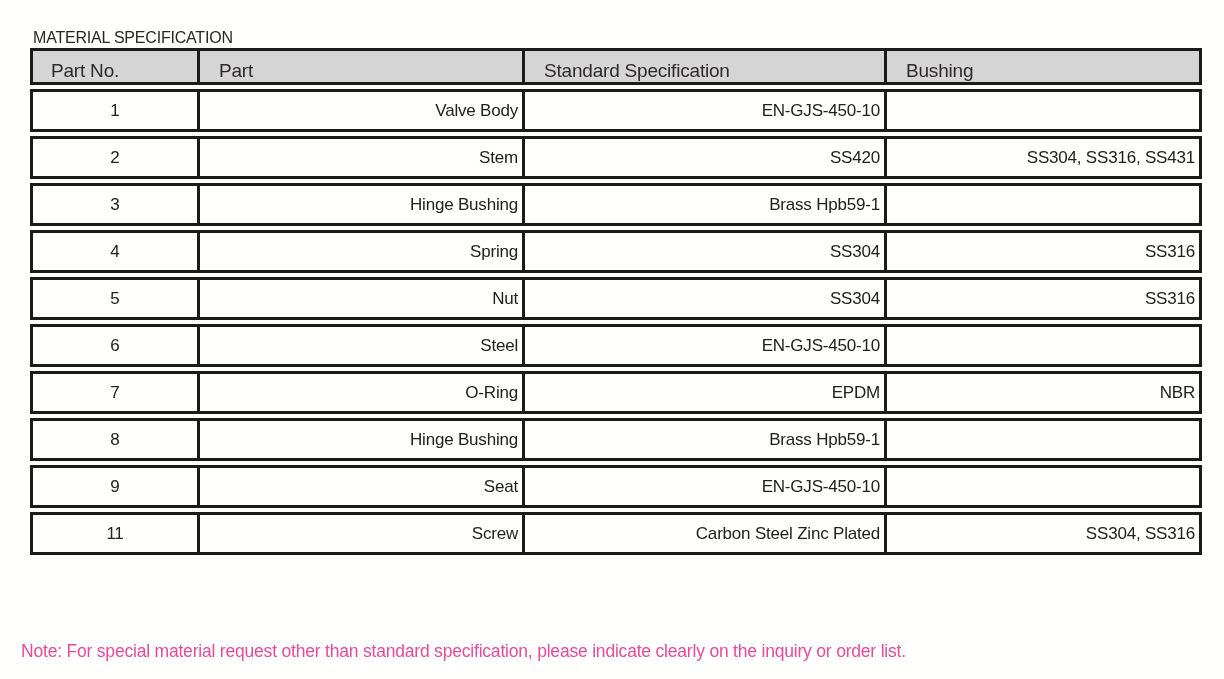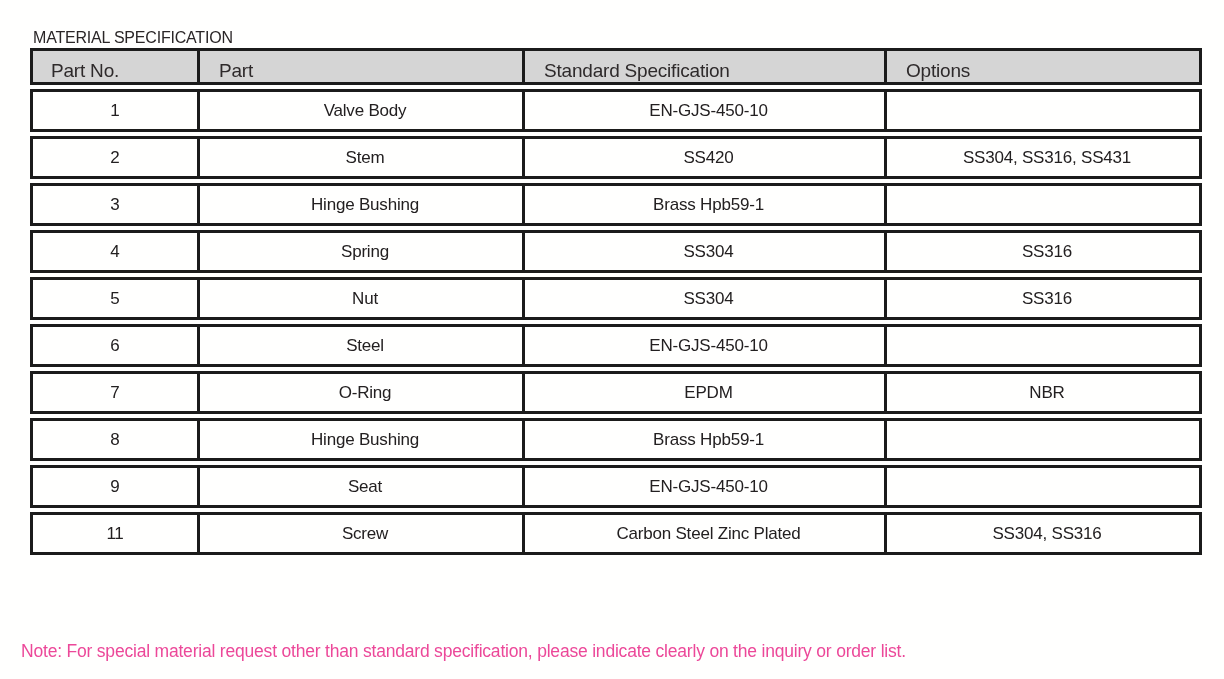--- a/index.html
+++ b/index.html
@@ -56,22 +56,22 @@
     font-weight:normal;
     font-size:19px;
     text-align:left;
     padding:8px 0 0 19px;
     color:#2e2a2b;
   }
   .spec-table td{
     background:#fffffe;
     height:43px;
     font-size:17px;
-    padding:0 12px 0 20px;
-    text-align:center;
+    padding:0 4px 0 20px;
+    text-align:right;
   }
   .spec-table th.col-partno{
     padding-left:18px;
   }
   .spec-table td.cell-partno{
     text-align:center;
     padding:0;
   }
   .doc-note{
     position:absolute;
@@ -93,21 +93,21 @@
     <col style="width:170px">
     <col style="width:325px">
     <col style="width:362px">
     <col style="width:315px">
   </colgroup>
   <thead>
     <tr>
       <th class="col-partno">Part No.</th>
       <th>Part</th>
       <th>Standard Specification</th>
-      <th>Options</th>
+      <th>Bushing</th>
     </tr>
   </thead>
   <tbody>
       <tr>
         <td class="cell-partno">1</td>
         <td>Valve Body</td>
         <td>EN-GJS-450-10</td>
         <td></td>
       </tr>
       <tr>

